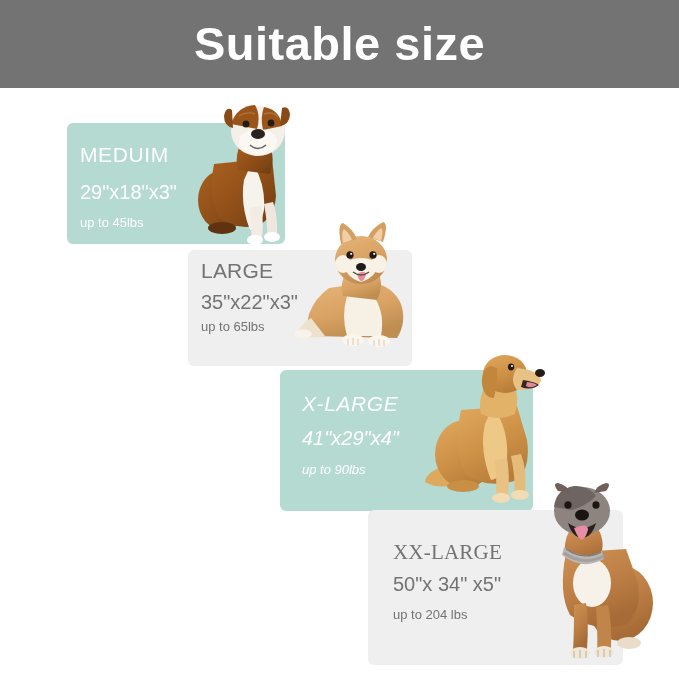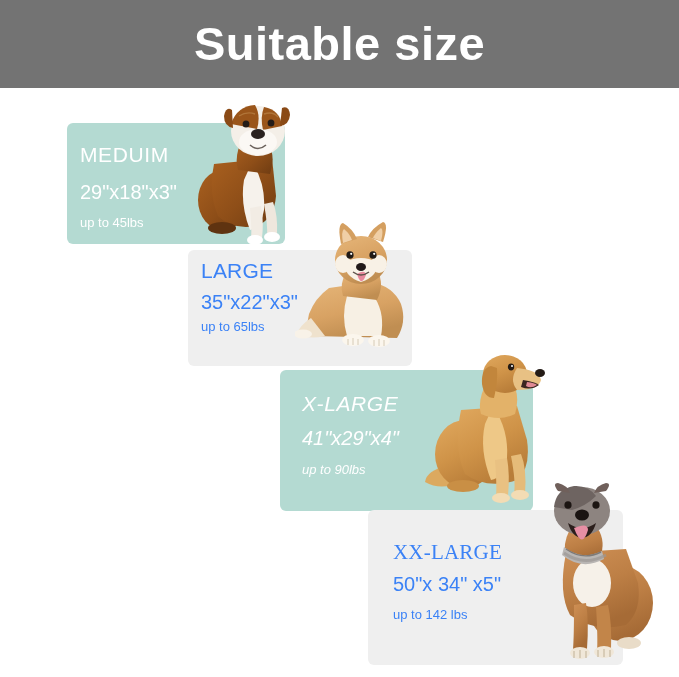--- a/index.html
+++ b/index.html
@@ -39,21 +39,21 @@
   .card.mint .plate{background:#b4dad2;}
   .card.gray .plate{background:#efefef;}
 
   .card .txt{
     position:absolute;
     z-index:4;
     white-space:nowrap;
     font-weight:400;
   }
   .card.mint .txt{color:#ffffff;}
-  .card.gray .txt{color:#3b82f6;}
+  .card.gray .txt{color:#737373;}
 
   .t-size{font-size:21px;font-weight:700;letter-spacing:0.6px;}
   .card.gray .t-size{font-weight:400;letter-spacing:0.2px;}
   .t-dim{font-size:20px;}
   .t-wt{font-size:13px;}
 
   
   .dog{position:absolute;z-index:5;}
   .dog svg{display:block;}
 
@@ -247,21 +247,21 @@
 
     <ellipse cx="86" cy="19" rx="3.2" ry="3.4" fill="#231a14"></ellipse>
     <circle cx="87" cy="18" r="1" fill="#ffffff"></circle>
   </svg>
 </div>
 
 <div class="card gray" id="card-xxlarge">
   <div class="plate"></div>
   <div class="txt t-size">XX-LARGE</div>
   <div class="txt t-dim">50"x 34" x5"</div>
-  <div class="txt t-wt">up to 142 lbs</div>
+  <div class="txt t-wt">up to 204 lbs</div>
 </div>
 
 <div class="dog" id="dog-pitbull">
   <svg width="125" height="190" viewBox="0 0 125 190">
     <defs>
       <linearGradient id="pcoat" x1="0" y1="0" x2="0.4" y2="1">
         <stop offset="0%" stop-color="#cf9055"></stop>
         <stop offset="55%" stop-color="#bd7f45"></stop>
         <stop offset="100%" stop-color="#a66b36"></stop>
       </linearGradient>

